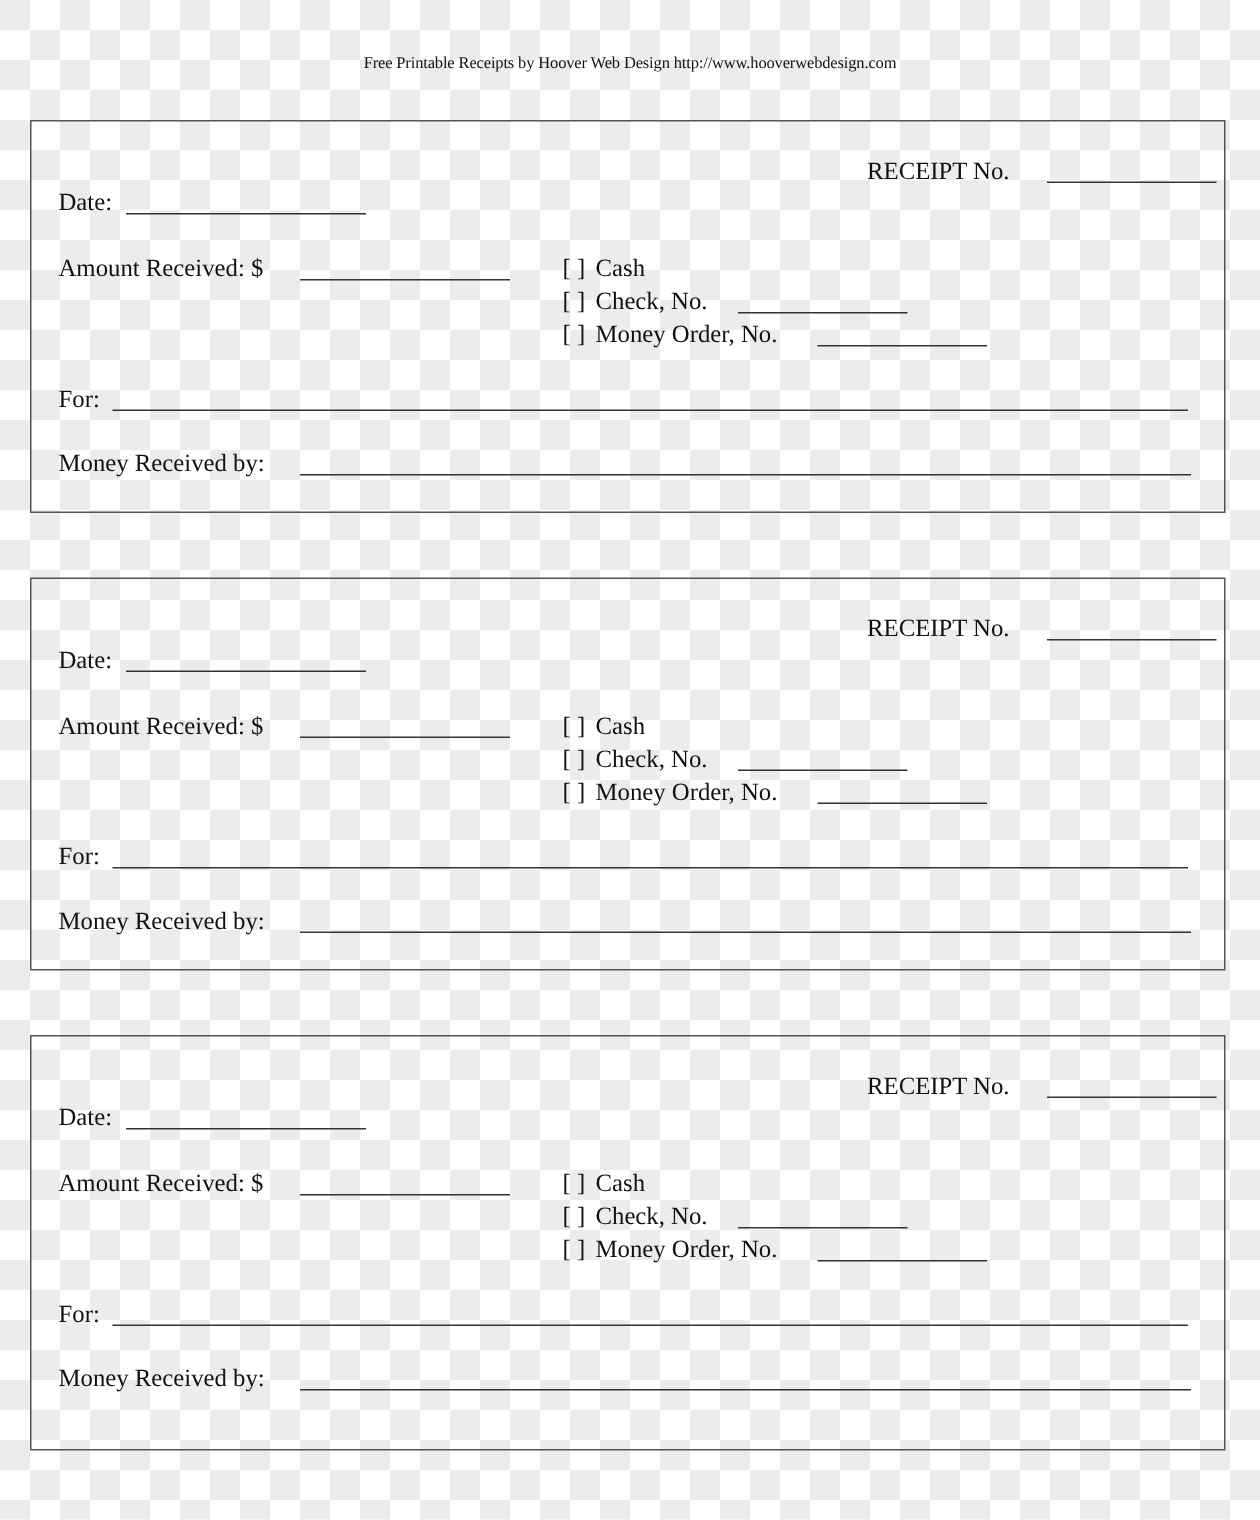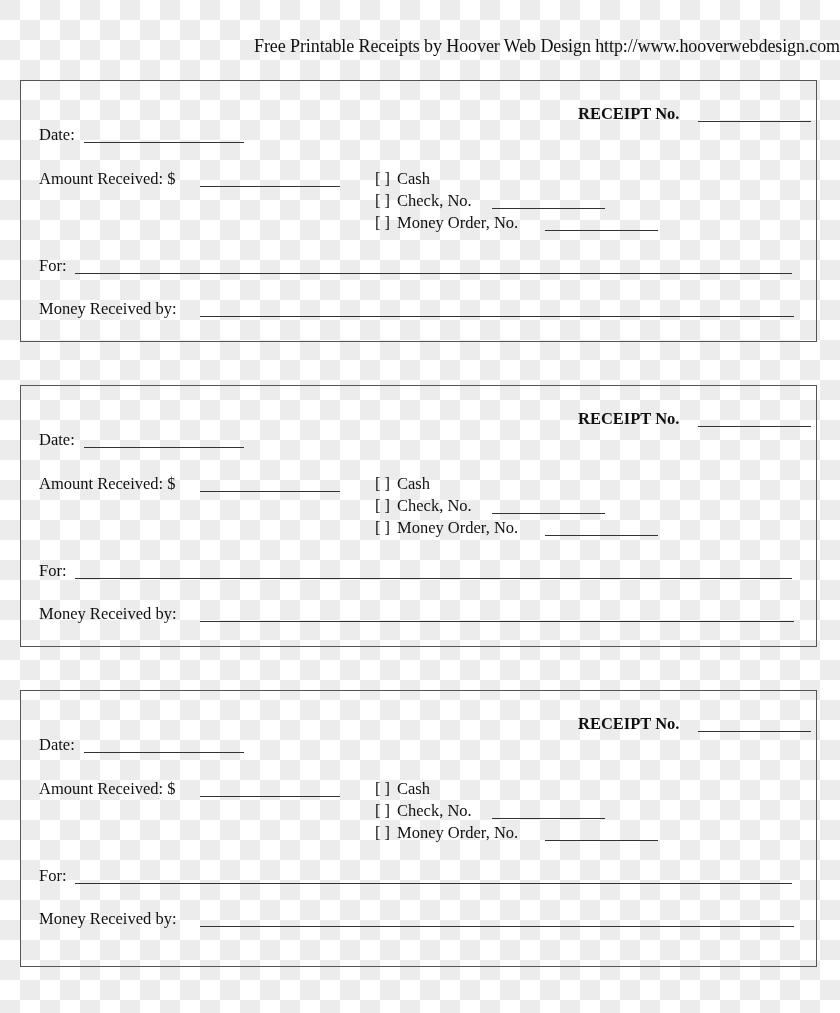--- a/index.html
+++ b/index.html
@@ -18,22 +18,22 @@
         linear-gradient(45deg, #ececec 25%, transparent 25%, transparent 75%, #ececec 75%),
         linear-gradient(45deg, #ececec 25%, transparent 25%, transparent 75%, #ececec 75%);
       background-size: 40px 40px;
       background-position: 20px 0, 0 20px;
     }
     .page-header {
       position: absolute;
       left: 0;
       top: 36px;
       width: 840px;
-      text-align: right;
-      font-size: 18px;
+      text-align: center;
+      font-size: 11px;
       letter-spacing: -0.1px;
     }
     .receipt {
       position: absolute;
       left: 20px;
       width: 797px;
       border: 1.5px solid #555;
       box-sizing: border-box;
     }
     .receipt .abs {
@@ -41,21 +41,21 @@
       white-space: nowrap;
       font-size: 16.5px;
       line-height: 20px;
     }
     .blank {
       position: absolute;
       height: 0;
       border-bottom: 1.2px solid #333;
     }
     .receipt-no-label {
-      font-weight: bold;
+      font-weight: normal;
     }
     .checkbox-mark {
       display: inline-block;
       width: 22px;
     }
   </style>
 </head>
 <body>
 
 <div class="page-header">Free Printable Receipts by Hoover Web Design http://www.hooverwebdesign.com</div>

